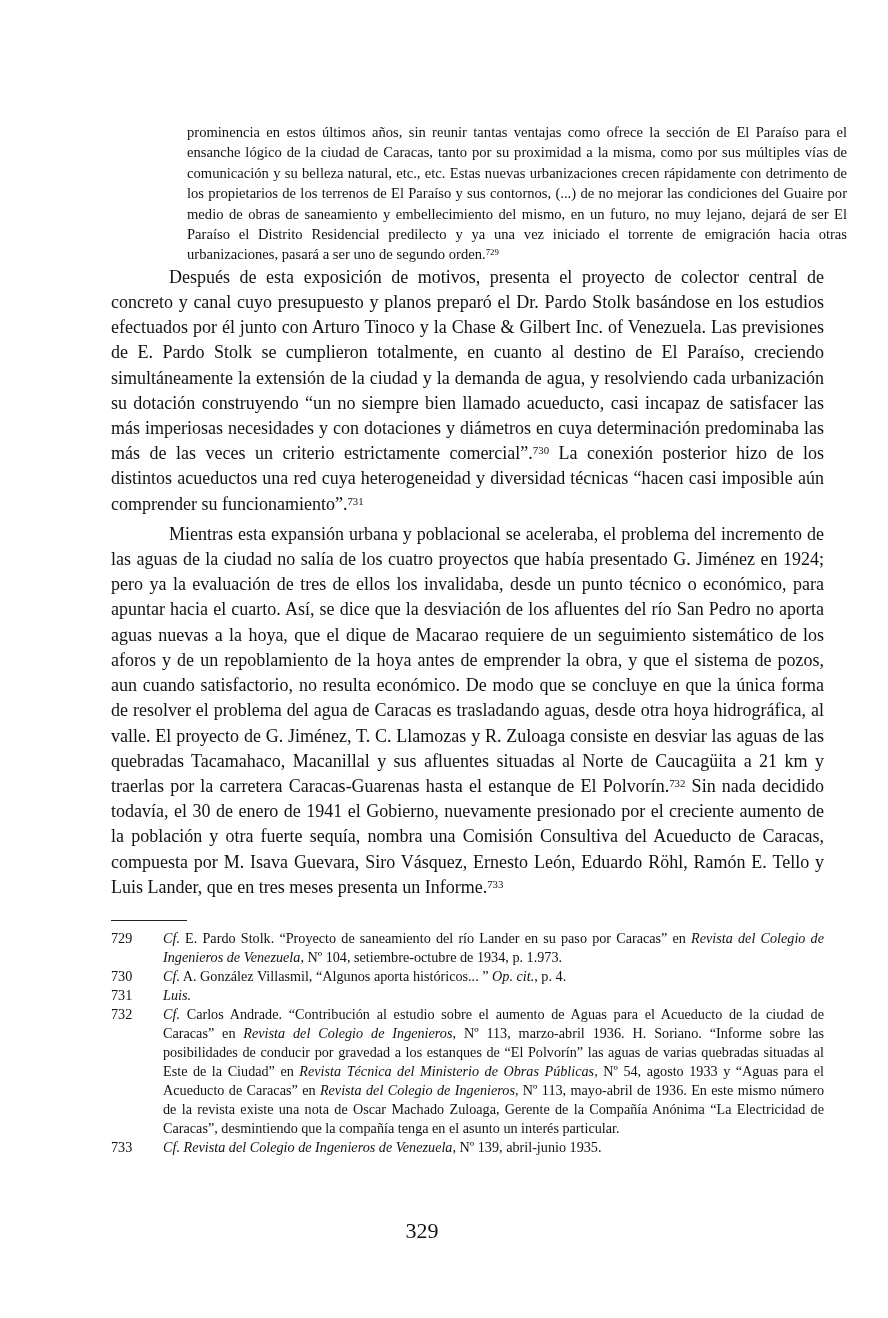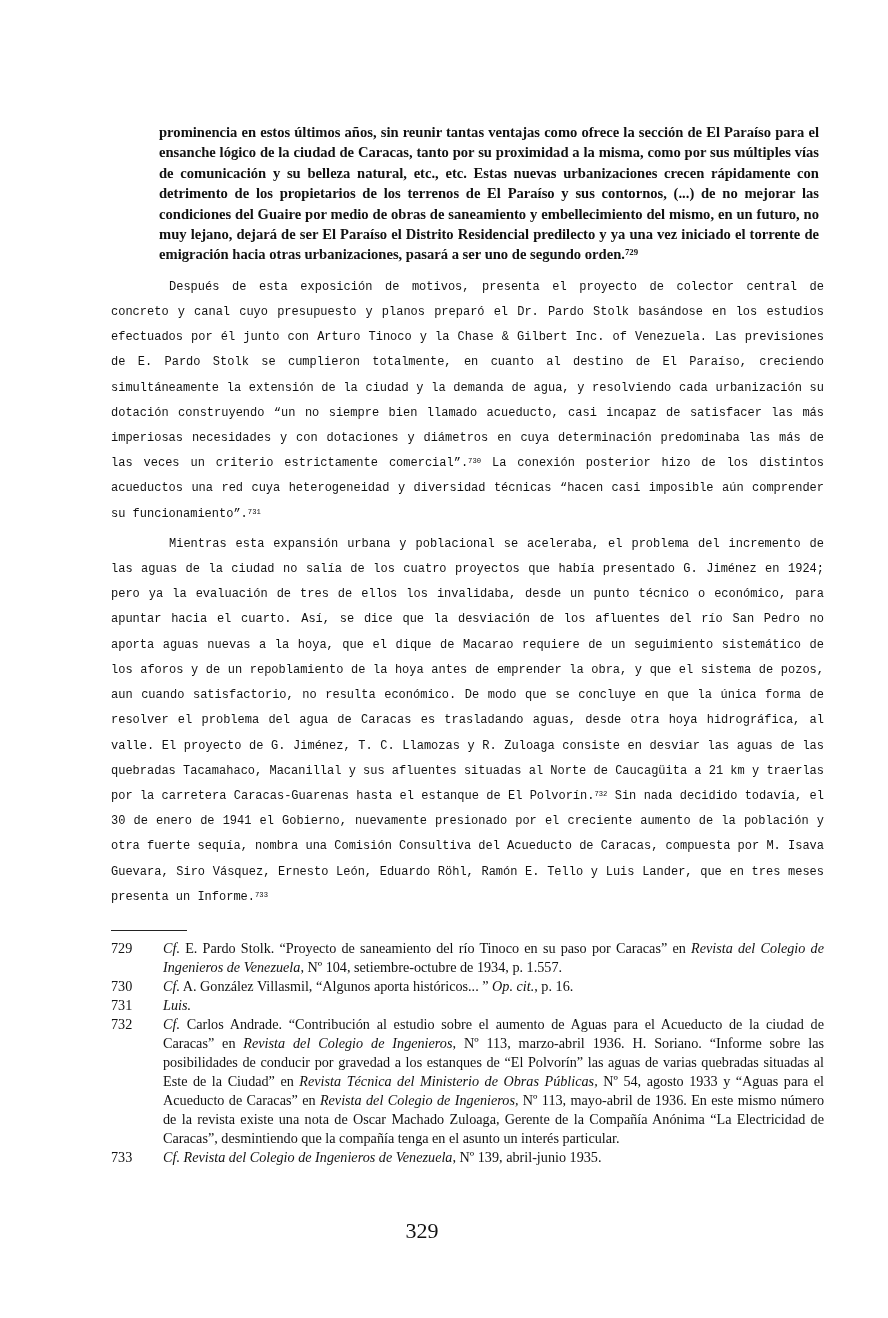--- a/index.html
+++ b/index.html
@@ -1,19 +1,19 @@
 <!DOCTYPE html>
 <html><head>
 <meta charset="utf-8">
 <style>
   html, body { margin: 0; padding: 0; background: #ffffff; }
   body { width: 888px; height: 1318px; position: relative; overflow: hidden; color: #111; }
   .page { position: absolute; left: 111px; top: 122px; width: 713px; font-family: "Liberation Serif", serif; }
-  .quote { margin-left: 48px; width: 660px; font-size: 14.6px; line-height: 20.4px; text-align: justify; font-weight: bold; }
-  .body-text { margin-top: 10px; font-size: 12px; line-height: 25.2px; text-align: justify; font-family: Liberation Mono, monospace; }
+  .quote { margin-left: 76px; width: 660px; font-size: 14.6px; line-height: 20.4px; text-align: justify; }
+  .body-text { font-size: 18px; line-height: 25.2px; text-align: justify; }
   .body-text p { margin: 0; text-indent: 58px; }
   .body-text p + p { margin-top: 5px; }
   sup.fn { font-size: 0.6em; vertical-align: 0.45em; line-height: 0; }
   .rule { margin-top: 20px; width: 76px; border-top: 1px solid #222; height: 0; }
   .footnotes { margin-top: 8px; font-size: 14.2px; line-height: 19px; }
   .fn-row { display: flex; }
   .fn-num { width: 52px; flex: 0 0 52px; }
   .fn-text { flex: 1; text-align: justify; }
   .page-number { position: absolute; left: 0; width: 844px; top: 1218px; text-align: center; font-family: "Liberation Serif", serif; font-size: 22px; }
 </style>
@@ -27,25 +27,25 @@
   <div class="body-text">
     <p><span>Después de esta exposición de motivos, presenta el proyecto de colector central de concreto y canal cuyo presupuesto y planos preparó el Dr. Pardo Stolk basándose en los estudios efectuados por él junto con Arturo Tinoco y la Chase &amp; Gilbert Inc. of Venezuela. Las previsiones de E. Pardo Stolk se cumplieron totalmente, en cuanto al destino de El Paraíso, creciendo simultáneamente la extensión de la ciudad y la demanda de agua, y resolviendo cada urbanización su dotación construyendo “un no siempre bien llamado acueducto, casi incapaz de satisfacer las más imperiosas necesidades y con dotaciones y diámetros en cuya determinación predominaba las más de las veces un criterio estrictamente comercial”.</span><sup class="fn">730</sup><span> La conexión posterior hizo de los distintos acueductos una red cuya heterogeneidad y diversidad técnicas “hacen casi imposible aún comprender su funcionamiento”.</span><sup class="fn">731</sup></p>
     <p><span>Mientras esta expansión urbana y poblacional se aceleraba, el problema del incremento de las aguas de la ciudad no salía de los cuatro proyectos que había presentado G. Jiménez en 1924; pero ya la evaluación de tres de ellos los invalidaba, desde un punto técnico o económico, para apuntar hacia el cuarto. Así, se dice que la desviación de los afluentes del río San Pedro no aporta aguas nuevas a la hoya, que el dique de Macarao requiere de un seguimiento sistemático de los aforos y de un repoblamiento de la hoya antes de emprender la obra, y que el sistema de pozos, aun cuando satisfactorio, no resulta económico. De modo que se concluye en que la única forma de resolver el problema del agua de Caracas es trasladando aguas, desde otra hoya hidrográfica, al valle. El proyecto de G. Jiménez, T. C. Llamozas y R. Zuloaga consiste en desviar las aguas de las quebradas Tacamahaco, Macanillal y sus afluentes situadas al Norte de Caucagüita a 21 km y traerlas por la carretera Caracas-Guarenas hasta el estanque de  El Polvorín.</span><sup class="fn">732</sup><span> Sin nada decidido todavía, el 30 de enero de 1941 el Gobierno, nuevamente presionado por el creciente aumento de la población y otra fuerte sequía, nombra una Comisión Consultiva del Acueducto de Caracas, compuesta por M. Isava Guevara, Siro Vásquez, Ernesto León, Eduardo Röhl, Ramón E. Tello y Luis Lander, que en tres meses presenta un Informe.</span><sup class="fn">733</sup></p>
   </div>
 
   <div class="rule"></div>
 
   <div class="footnotes">
     <div class="fn-row">
       <span class="fn-num">729</span>
-      <span class="fn-text"><i>Cf.</i><span> E. Pardo Stolk. “Proyecto de saneamiento del río Tinoco en su paso por Caracas” en </span><i>Revista del Colegio de Ingenieros de Venezuela</i><span>, Nº 104, setiembre-octubre de 1934, p. 1.557.</span></span>
+      <span class="fn-text"><i>Cf.</i><span> E. Pardo Stolk. “Proyecto de saneamiento del río Lander en su paso por Caracas” en </span><i>Revista del Colegio de Ingenieros de Venezuela</i><span>, Nº 104, setiembre-octubre de 1934, p. 1.973.</span></span>
     </div>
     <div class="fn-row">
       <span class="fn-num">730</span>
-      <span class="fn-text"><i>Cf.</i><span> A. González Villasmil, “Algunos aporta históricos... ”  </span><i>Op. cit.</i><span>, p. 16.</span></span>
+      <span class="fn-text"><i>Cf.</i><span> A. González Villasmil, “Algunos aporta históricos... ”  </span><i>Op. cit.</i><span>, p. 4.</span></span>
     </div>
     <div class="fn-row">
       <span class="fn-num">731</span>
       <span class="fn-text"><i>Luis.</i></span>
     </div>
     <div class="fn-row">
       <span class="fn-num">732</span>
       <span class="fn-text"><i>Cf.</i><span> Carlos Andrade. “Contribución al estudio sobre el aumento de Aguas para el Acueducto de la ciudad de Caracas” en </span><i>Revista del Colegio de Ingenieros</i><span>, Nº 113, marzo-abril 1936. H. Soriano. “Informe sobre las posibilidades de conducir por gravedad a los estanques de “El Polvorín” las aguas de varias quebradas situadas al Este de la Ciudad” en </span><i>Revista Técnica del Ministerio de Obras Públicas,</i><span> Nº 54, agosto 1933 y “Aguas para el Acueducto de Caracas” en </span><i>Revista del Colegio de Ingenieros,</i><span>  Nº 113, mayo-abril de 1936. En este mismo número de la revista existe una nota de Oscar Machado Zuloaga, Gerente de la Compañía Anónima “La Electricidad de Caracas”, desmintiendo que la compañía tenga en el asunto un interés particular.</span></span>
     </div>
     <div class="fn-row">

